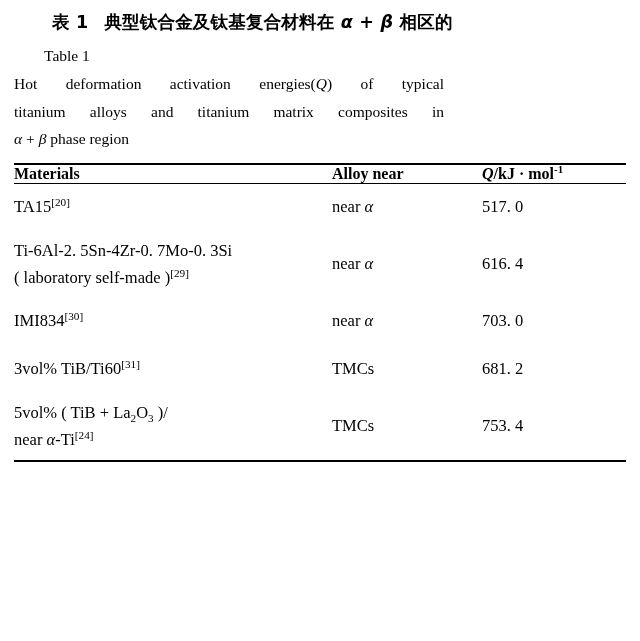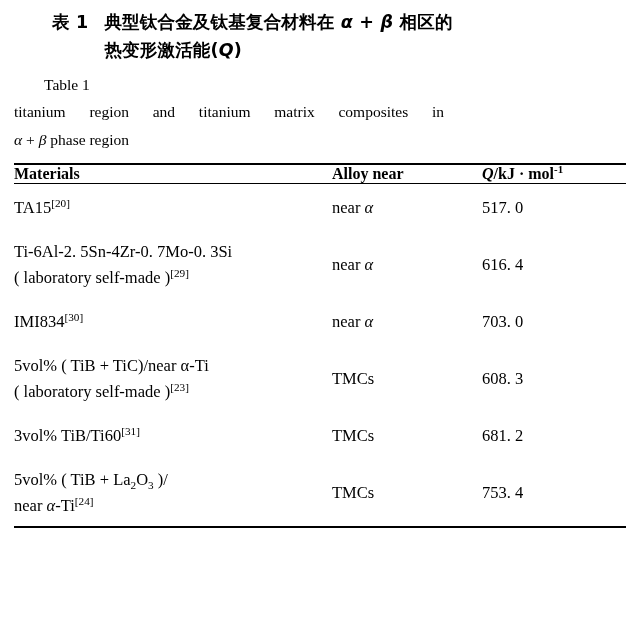--- a/index.html
+++ b/index.html
@@ -135,28 +135,28 @@
 </style>
 </head>
 <body>
 
 <div class="page">
 
   <div class="caption-cn">
     <span class="label">表 1</span>
     <span class="text">
       <span class="ln"><span>典型钛合金及钛基复合材料在 </span><span class="it">α</span><span> + </span><span class="it">β</span><span> 相区的</span></span>
-      <span class="ln"><span>热变形激活能(</span><span class="it">Q</span><span>)</span></span>
     </span>
   </div>
 
   <div class="caption-en">
     <span class="label">Table 1</span>
     <span class="text">
-      <span class="ln j">titanium region and titanium matrix composites in</span>
+      <span class="ln j"><span>Hot deformation activation energies(</span><span class="it">Q</span><span>) of typical</span></span>
+      <span class="ln j">titanium alloys and titanium matrix composites in</span>
       <span class="ln"><span class="it">α</span><span> + </span><span class="it">β</span><span> phase region</span></span>
     </span>
   </div>
 
   <table class="data">
     <colgroup>
       <col class="col-mat">
       <col class="col-type">
       <col class="col-q">
     </colgroup>
@@ -191,28 +191,20 @@
       </tr>
 
       <tr class="row">
         <td class="mat">
             <span class="ln"><span>IMI834</span><span class="sup">[30]</span></span>
           </td>
         <td><span>near </span><span class="it">α</span></td>
         <td>703. 0</td>
       </tr>
 
-      <tr class="row tall">
-        <td class="mat">
-          <span class="ln"><span>5vol% ( TiB + TiC)/near α-Ti</span></span>
-          <span class="ln"><span>( laboratory self-made )</span><span class="sup">[23]</span></span>
-        </td>
-        <td><span>TMCs</span><span class="it"></span></td>
-        <td>608. 3</td>
-      </tr>
 
       <tr class="row">
         <td class="mat">
             <span class="ln"><span>3vol% TiB/Ti60</span><span class="sup">[31]</span></span>
           </td>
         <td><span>TMCs</span><span class="it"></span></td>
         <td>681. 2</td>
       </tr>
 
       <tr class="row tall">

